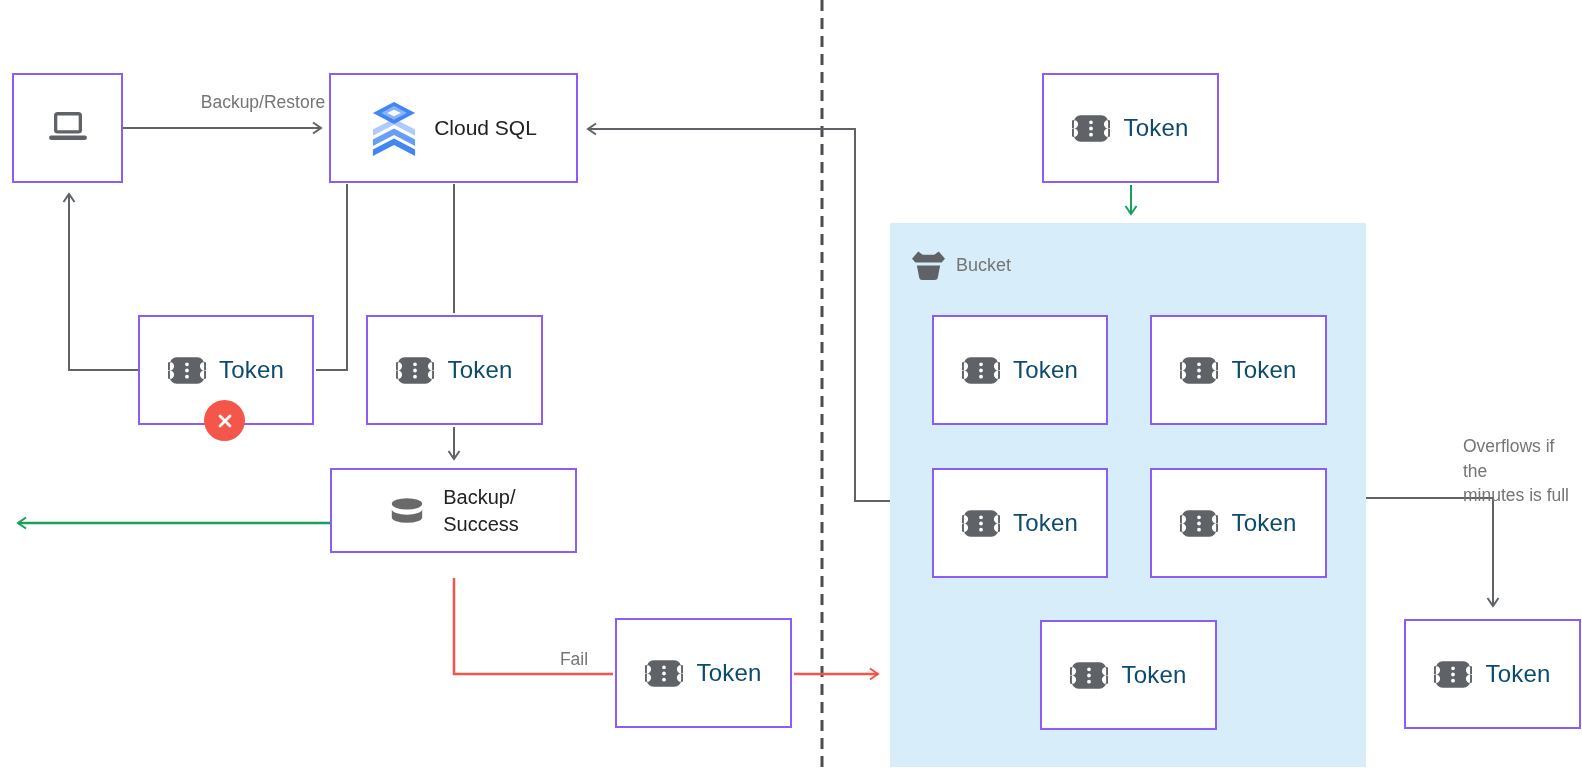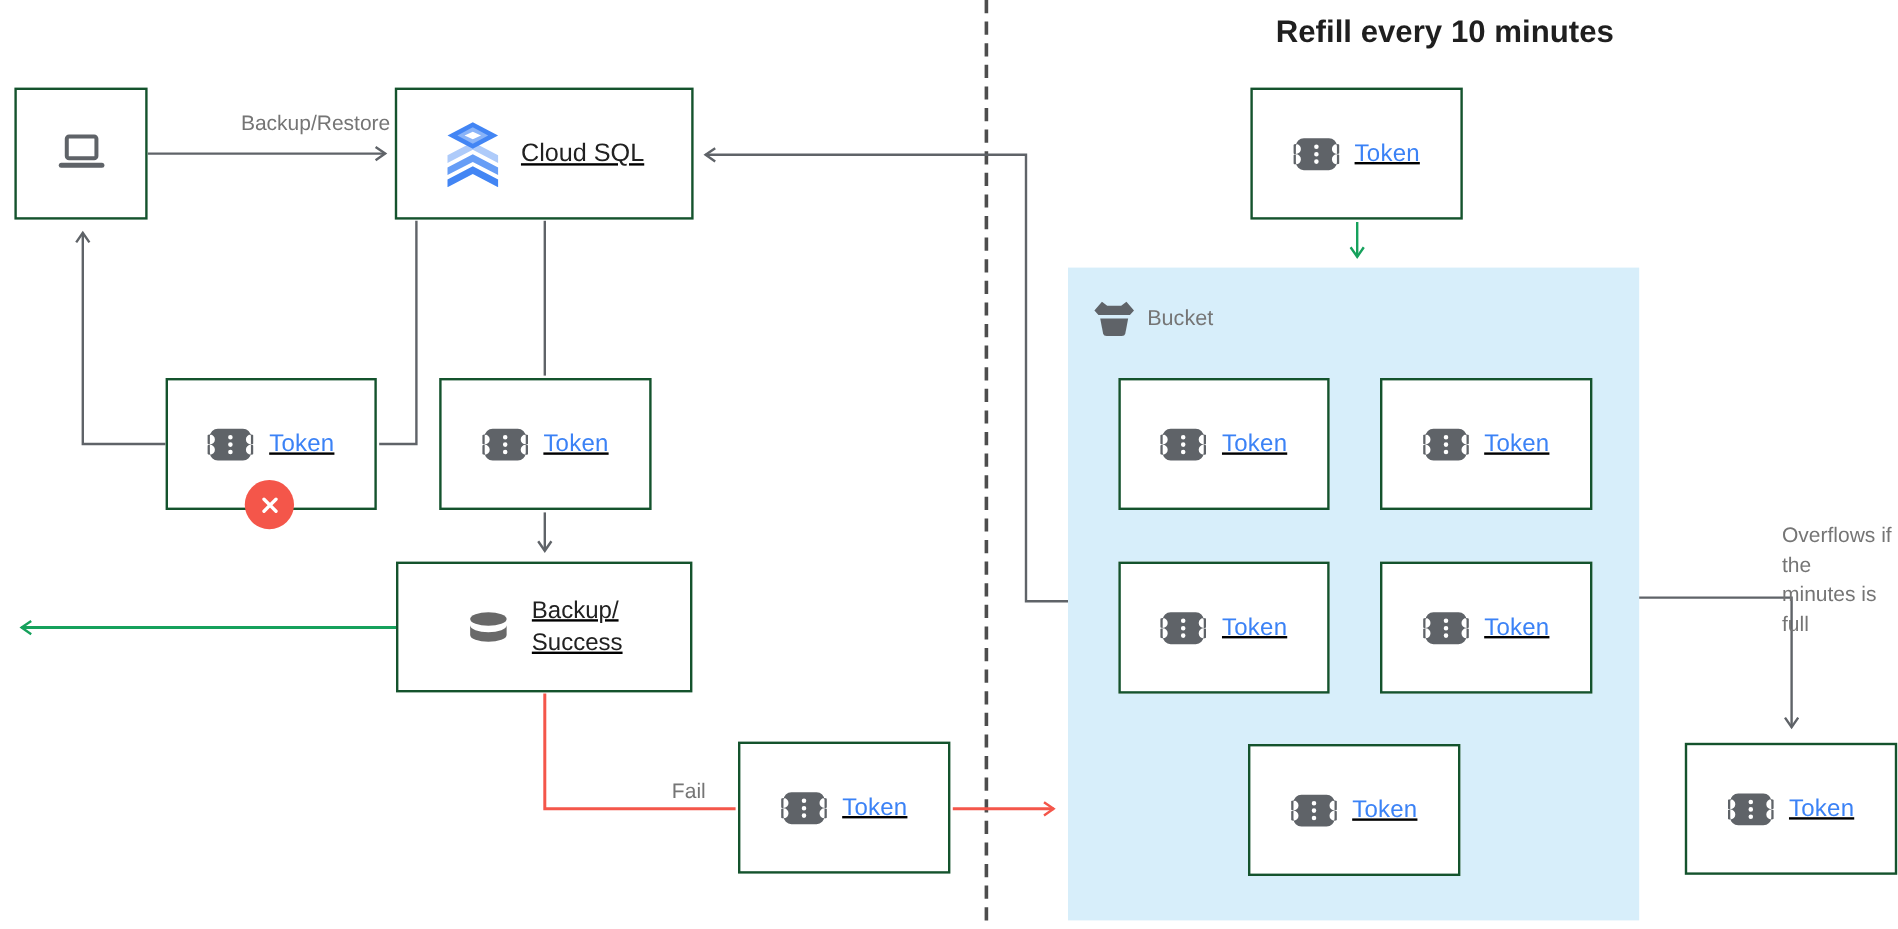--- a/index.html
+++ b/index.html
@@ -3,25 +3,25 @@
 <meta charset="utf-8">
 <style>
   html,body{margin:0;padding:0;background:#ffffff;}
   .canvas{
     position:relative;width:1582px;height:774px;background:#ffffff;overflow:hidden;
     font-family:"Liberation Sans", sans-serif;
   }
   .bucket-area{position:absolute;left:890px;top:223px;width:476px;height:544px;background:#D7EEFA;z-index:1;}
   .wires{position:absolute;left:0;top:0;width:1582px;height:774px;z-index:2;}
   .box{
-    position:absolute;background:#ffffff;border:2px solid #14532d;box-sizing:border-box;
-    display:flex;align-items:center;justify-content:center;z-index:3;text-decoration:underline;
+    position:absolute;background:#ffffff;border:2px solid #8b5cf6;box-sizing:border-box;
+    display:flex;align-items:center;justify-content:center;z-index:3;
   }
   .token-box{gap:13px;}
-  .token-text{font-size:20px;color:#3b82f6;letter-spacing:.2px;}
+  .token-text{font-size:24px;color:#0c4a6e;letter-spacing:.2px;}
   .cloudsql-box{gap:16px;}
   .cloudsql-text{font-size:21px;color:#212121;}
   .br-box{gap:17px;}
   .br-text{font-size:20px;color:#212121;line-height:27px;}
   .edge-label{position:absolute;color:#757575;font-size:17.5px;z-index:4;padding-left:40px;}
   .title{
     position:absolute;left:1060px;top:11px;width:288px;text-align:center;white-space:nowrap;
     font-size:26px;font-weight:bold;color:#1F1F1F;z-index:4;
   }
   .bucket-header{position:absolute;left:910px;top:248px;display:flex;align-items:center;gap:9px;z-index:4;}
@@ -73,21 +73,20 @@
     <path d="M138,370 H69 V194" stroke="#5F6368" stroke-width="2" fill="none" marker-end="url(#arr-gray)"></path>
     <path d="M454,184 V313" stroke="#5F6368" stroke-width="2" fill="none"></path>
     <path d="M454,427 V459" stroke="#5F6368" stroke-width="2" fill="none" marker-end="url(#arr-gray)"></path>
     <path d="M330,523 H18" stroke="#16A15C" stroke-width="2.5" fill="none" marker-end="url(#arr-green)"></path>
     <path d="M1131,185 V214" stroke="#16A15C" stroke-width="2" fill="none" marker-end="url(#arr-green)"></path>
     <path d="M454,578 V674 H613" stroke="#F4564A" stroke-width="2.5" fill="none"></path>
     <path d="M794,674 H878" stroke="#F4564A" stroke-width="2.5" fill="none" marker-end="url(#arr-red)"></path>
     <path d="M1366,498 H1493 V606" stroke="#5F6368" stroke-width="2" fill="none" marker-end="url(#arr-gray)"></path>
   </svg>
 
-  <div class="title">Refill every 10 minutes</div>
 
   <div class="box" style="left:12px;top:73px;width:111px;height:110px;">
     <svg width="46" height="38" viewBox="0 0 48 40">
       <rect x="11" y="5" width="26" height="19" rx="2" fill="none" stroke="#5F6368" stroke-width="3.5"></rect>
       <rect x="4" y="28" width="40" height="4.5" rx="2.2" fill="#5F6368"></rect>
     </svg>
   </div>
 
   <div class="box cloudsql-box" style="left:329px;top:73px;width:249px;height:110px;">
     <svg width="48" height="55" viewBox="0 0 52 60">
@@ -108,21 +107,21 @@
     <span class="token-text">Token</span>
   </div>
 
   <div class="box token-box" style="left:366px;top:315px;width:177px;height:110px;">
     <svg width="38" height="31" viewBox="0 0 40 32">
         <use href="#token-shape"></use>
       </svg>
     <span class="token-text">Token</span>
   </div>
 
-  <div class="box br-box" style="left:330px;top:468px;width:247px;height:109px;">
+  <div class="box br-box" style="left:330px;top:468px;width:247px;height:85px;">
     <svg width="38" height="29" viewBox="0 0 40 30">
       <ellipse cx="20" cy="8" rx="16" ry="6" fill="#696969"></ellipse>
       <path d="M4,13.5 A16,6 0 0 0 36,13.5 L36,22 A16,6 0 0 1 4,22 Z" fill="#696969"></path>
     </svg>
     <div class="br-text">
       <div>Backup/</div>
       <div>Success</div>
     </div>
   </div>
 
@@ -187,18 +186,18 @@
 
   <div class="box token-box" style="left:1404px;top:619px;width:177px;height:110px;">
     <svg width="38" height="31" viewBox="0 0 40 32">
         <use href="#token-shape"></use>
       </svg>
     <span class="token-text">Token</span>
   </div>
 
   <div class="edge-label" style="left:123px;top:92px;width:200px;text-align:center;">Backup/Restore</div>
   <div class="edge-label" style="left:454px;top:649px;width:160px;text-align:center;">Fail</div>
-  <div class="edge-label" style="left:1423px;top:434px;line-height:24.5px;margin-left:22px;">
+  <div class="edge-label" style="left:1423px;top:434px;line-height:24.5px;">
     <div>Overflows if the</div>
     <div>minutes is full</div>
   </div>
 
 </div>
 
 </body></html>

